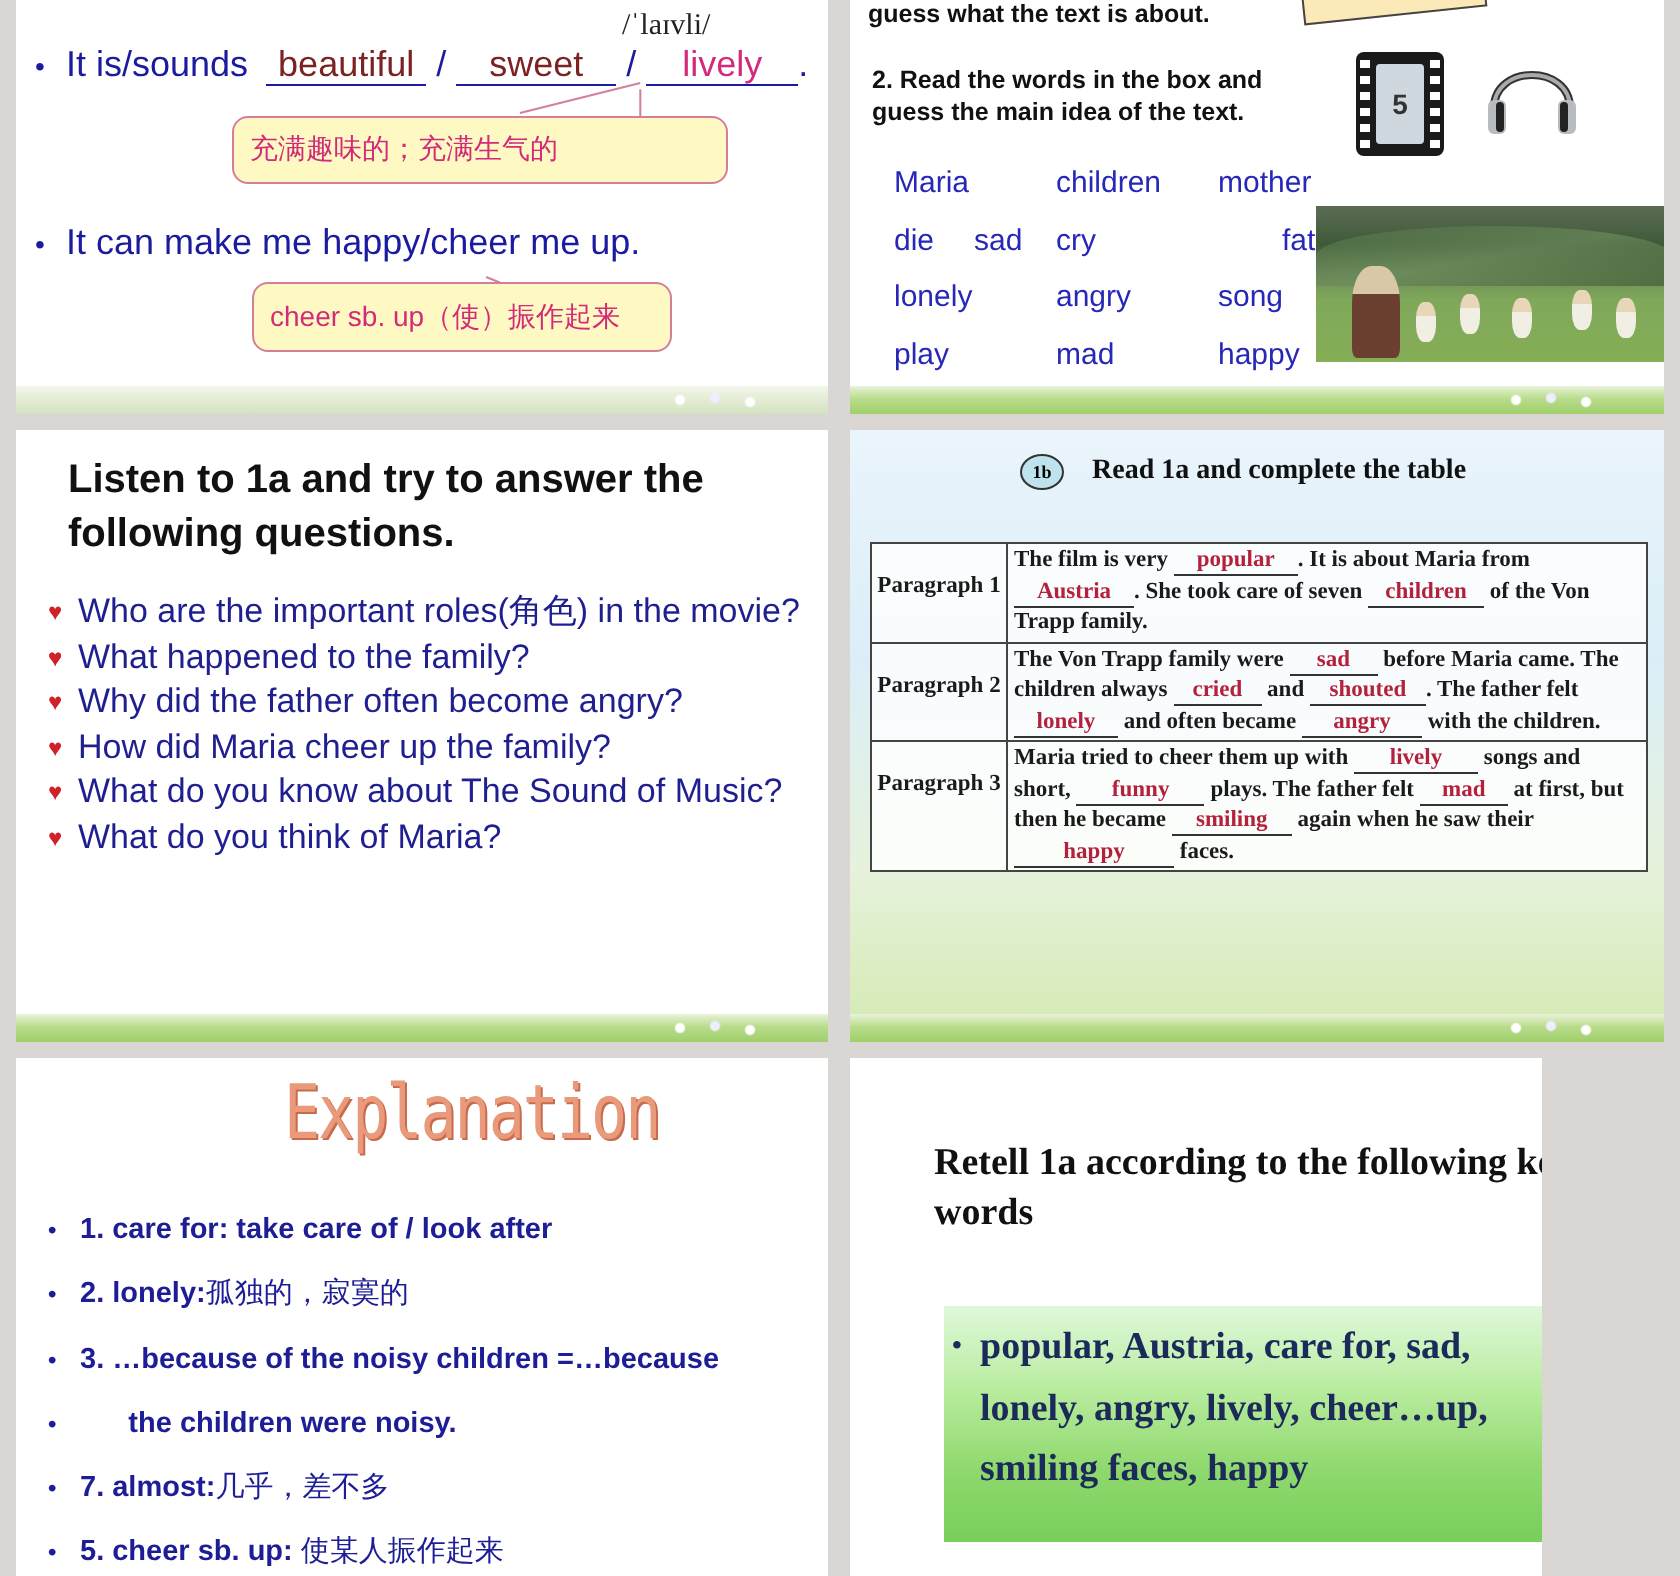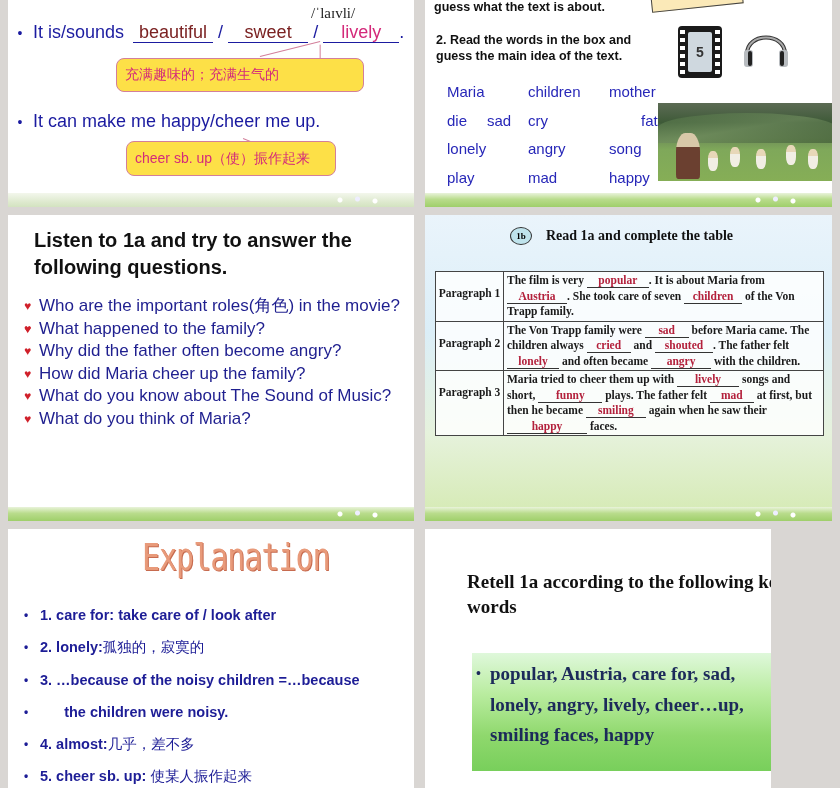--- a/index.html
+++ b/index.html
@@ -15,21 +15,21 @@
   .grass.light{background:linear-gradient(180deg,#f3f7ec 0%,#dfead0 60%,#d3e3c0 100%);}
   .flowers{position:absolute;right:18px;bottom:2px;width:70px;height:10px;background:radial-gradient(circle at 20% 50%,#fff 2px,transparent 3px),radial-gradient(circle at 45% 40%,#eef 2px,transparent 3px),radial-gradient(circle at 70% 60%,#fff 2px,transparent 3px);}
 
   
   .s1-line{position:absolute;left:4px;font-size:18px;color:#1b1ba0;white-space:nowrap;}
   .bul{display:inline-block;width:16px;text-align:center;font-size:14px;}
   .blank{display:inline-block;border-bottom:1.5px solid #1b1ba0;text-align:center;line-height:20px;}
   .ans-brown{color:#7b2222;}
   .ans-pink{color:#d42a7a;}
   .phon{position:absolute;left:303px;top:5px;font-family:"Liberation Serif",serif;font-size:15px;color:#222;}
-  .callout{position:absolute;border:1.3px solid #d37f9a;border-radius:8px;background:#fde047;color:#d42a7a;font-size:14px;padding:0 8px;display:flex;align-items:center;}
+  .callout{position:absolute;border:1.3px solid #d37f9a;border-radius:8px;background:#fef9c3;color:#d42a7a;font-size:14px;padding:0 8px;display:flex;align-items:center;}
   .pointer{position:absolute;height:1.3px;background:#d37f9a;transform-origin:left center;}
 
   
   .s2-top{position:absolute;left:9px;top:0;font-size:12.5px;font-weight:bold;color:#111;}
   .s2-task{position:absolute;left:11px;top:32px;width:210px;font-size:12.5px;font-weight:bold;color:#111;line-height:16px;}
   .word{position:absolute;font-size:15px;color:#2727b8;white-space:nowrap;}
   .film-icon{position:absolute;left:253px;top:26px;width:44px;height:52px;background:#1a1a1a;border-radius:4px;}
   .film-icon .holes{position:absolute;top:4px;width:5px;height:44px;background:repeating-linear-gradient(180deg,#fff 0 4px,#1a1a1a 4px 8px);}
   .film-icon .frame{position:absolute;left:10px;top:6px;width:24px;height:40px;background:#cfd8df;border-radius:2px;display:flex;align-items:center;justify-content:center;font-size:14px;color:#333;font-weight:bold;}
   .headphone{position:absolute;left:316px;top:24px;width:50px;height:45px;}
@@ -179,21 +179,21 @@
     </div>
 </div>
 
 <div class="slide" id="s5">
   <div class="expl-title">Explanation</div>
   <div class="elist">
     <div class="eitem"><span class="dot">•</span><span>1. care for: take care of / look after</span><span class="cn"></span></div>
     <div class="eitem"><span class="dot">•</span><span>2. lonely:</span><span class="cn">孤独的，寂寞的</span></div>
     <div class="eitem"><span class="dot">•</span><span>3. …because of the noisy children =…because</span><span class="cn"></span></div>
     <div class="eitem" style="white-space:pre;"><span class="dot">•</span><span>      the children were noisy.</span><span class="cn"></span></div>
-    <div class="eitem"><span class="dot">•</span><span>4. almost:</span><span class="cn">几乎，差不多</span></div>
+    <div class="eitem"><span class="dot">•</span><span>7. almost:</span><span class="cn">几乎，差不多</span></div>
     <div class="eitem" style="white-space:pre;"><span class="dot">•</span><span>5. cheer sb. up: </span><span class="cn">使某人振作起来</span></div>
   </div>
 </div>
 
 <div class="slide" id="s6">
   <div class="s6-title">Retell 1a according to the following key words</div>
   <div class="greenbox">
     <p><span class="dot">•</span><span>popular, Austria, care for, sad, lonely, angry, lively, cheer…up, smiling faces, happy</span></p>
   </div>
 </div>

